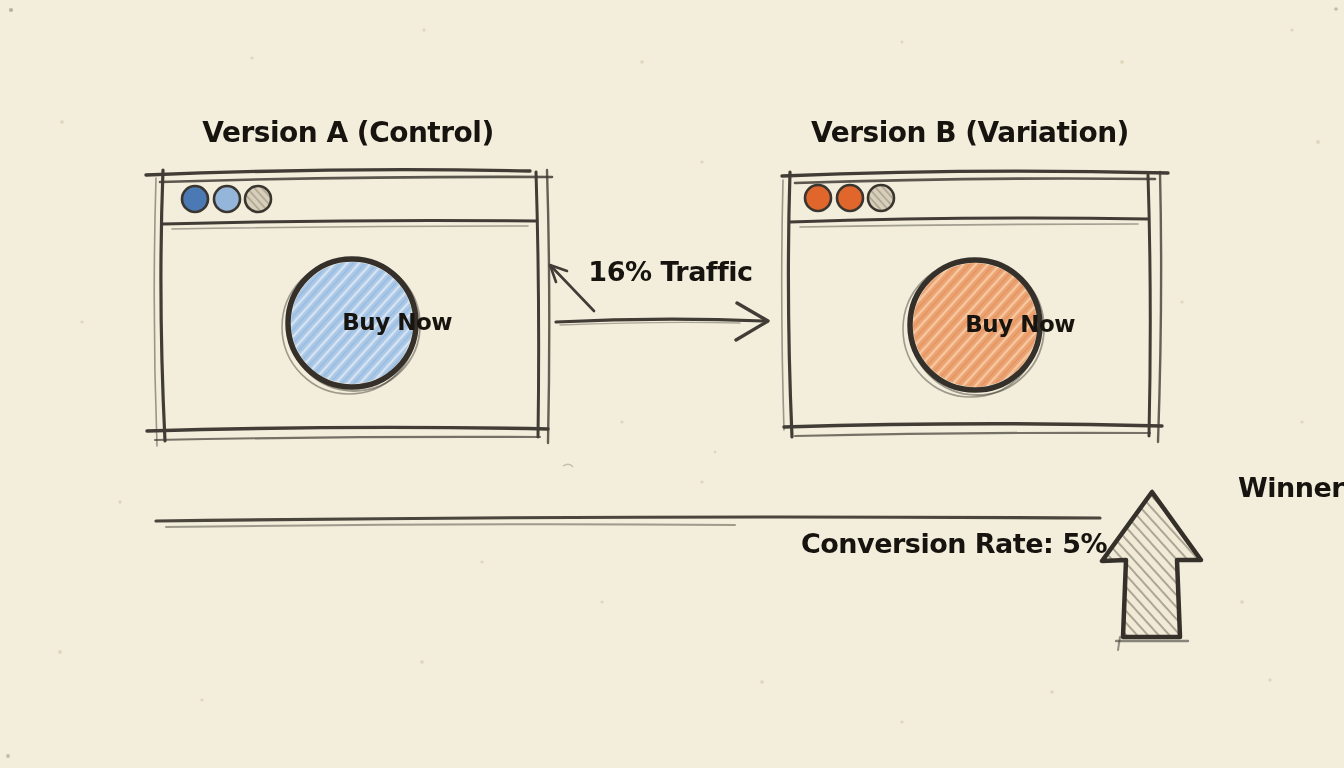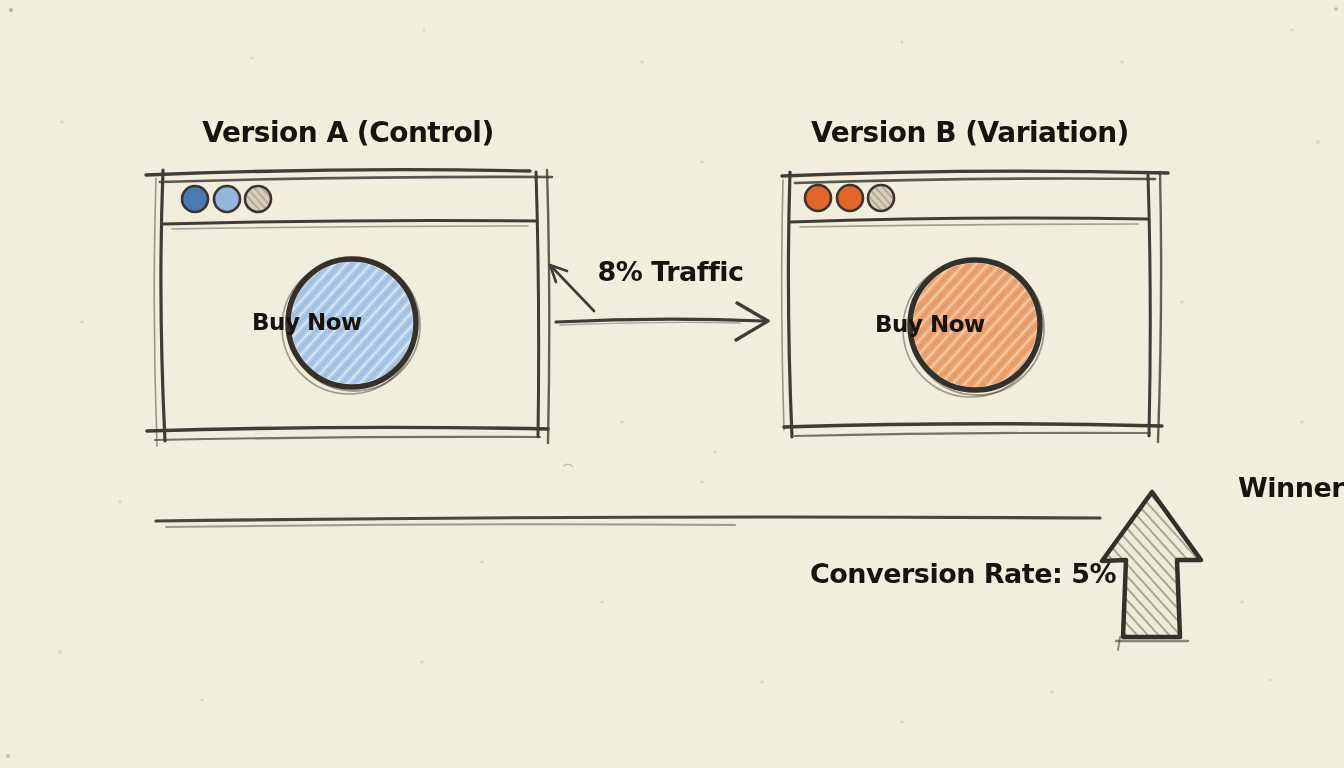--- a/index.html
+++ b/index.html
@@ -25,27 +25,27 @@
     position: absolute;
     color: #17130f;
     font-weight: bold;
     letter-spacing: -0.5px;
     white-space: nowrap;
     user-select: none;
   }
   .window-title { font-size: 28px; text-align: center; width: 400px; }
   .title-a { left: 148px; top: 116px; }
   .title-b { left: 770px; top: 116px; }
-  .buy-label { font-size: 23px; width: 200px; text-align: left; font-weight: bold; }
+  .buy-label { font-size: 23px; width: 200px; text-align: right; font-weight: bold; }
   .buy-a { left: 252px; top: 309px; }
   .buy-b { left: 875px; top: 311px; }
   .traffic-label { font-size: 27px; left: 578px; top: 256px; width: 185px; text-align: center; }
   .conversion-label { font-size: 27px; }
   .conv-a { left: 206px; top: 556px; }
-  .conv-b { left: 801px; top: 558px; margin-left: 9px; }
+  .conv-b { left: 801px; top: 528px; }
   .winner-label { font-size: 27px; left: 1238px; top: 472px; }
 </style>
 </head>
 <body>
 
 <div class="canvas">
 
   <svg class="sketch-layer" viewBox="0 0 1344 768" xmlns="http://www.w3.org/2000/svg">
     <defs>
       <pattern id="hatch-blue" patternUnits="userSpaceOnUse" width="9" height="9" patternTransform="rotate(-48)">
@@ -178,20 +178,20 @@
   </svg>
 
   <div class="label window-title title-a">Version A (Control)</div>
 
   <div class="label window-title title-b">Version B (Variation)</div>
 
   <div class="label buy-label buy-a">Buy Now</div>
 
   <div class="label buy-label buy-b">Buy Now</div>
 
-  <div class="label traffic-label">8% Traffic</div>
+  <div class="label traffic-label">16% Traffic</div>
 
 
   <div class="label conversion-label conv-b">Conversion Rate: 5%</div>
 
   <div class="label winner-label">Winner</div>
 
 </div>
 
 </body></html>

